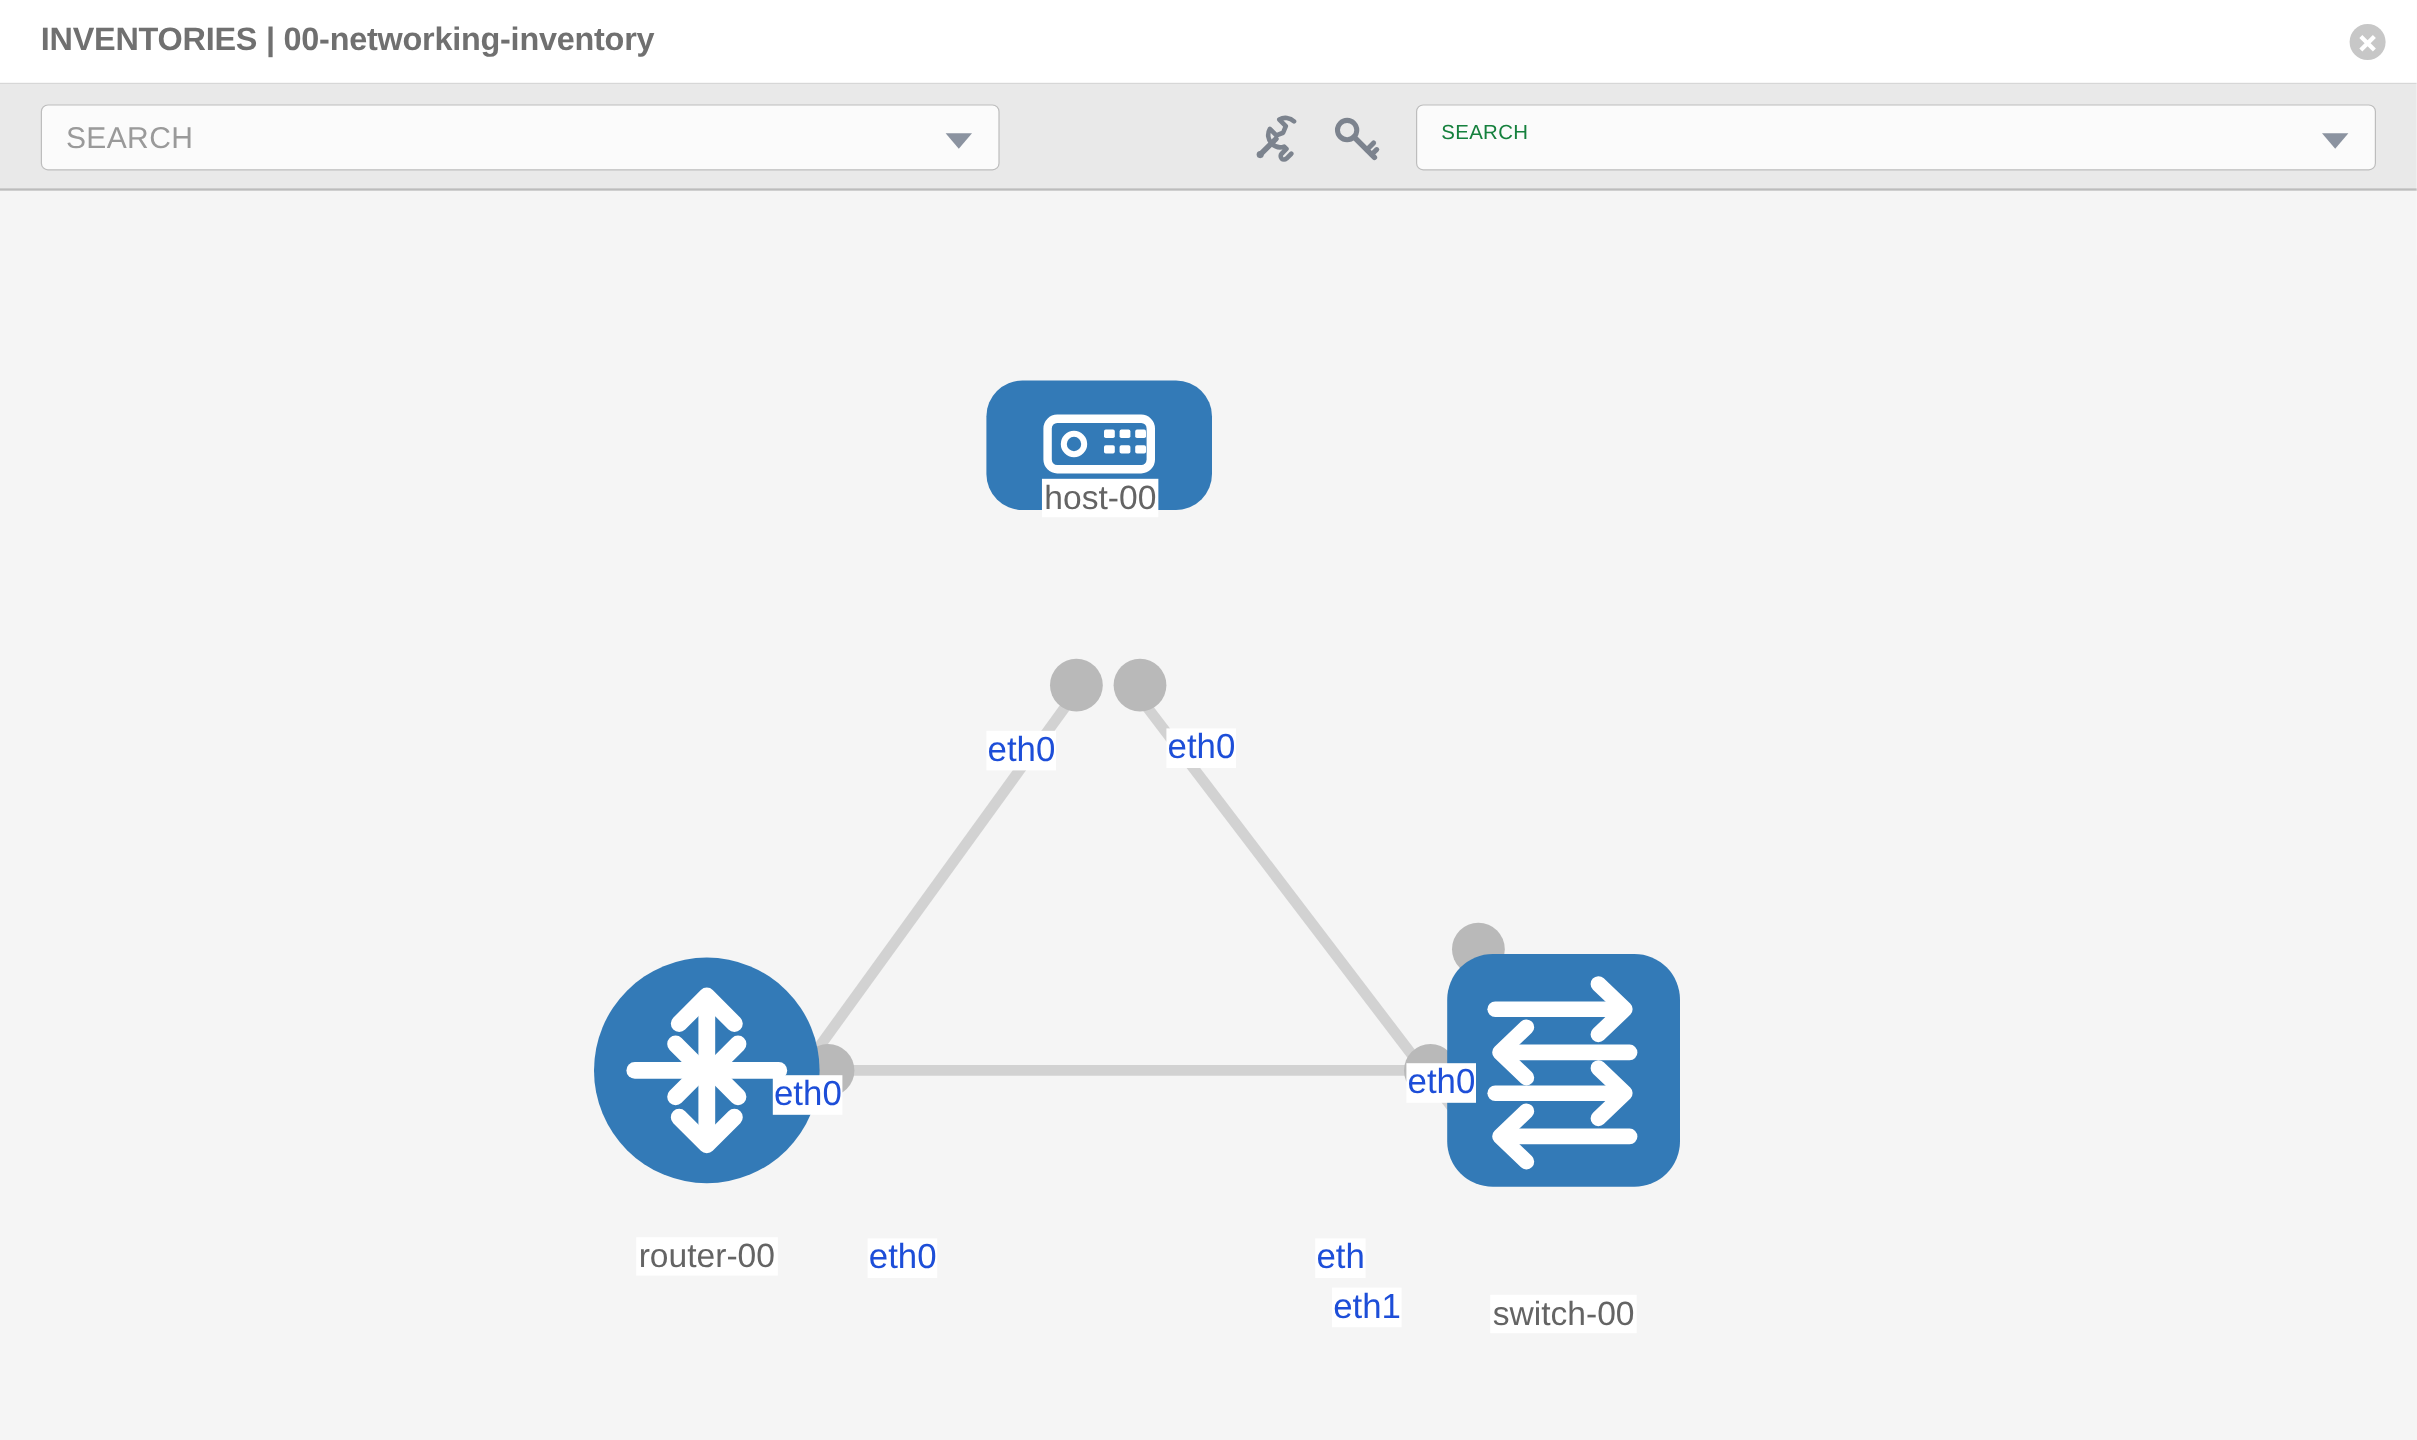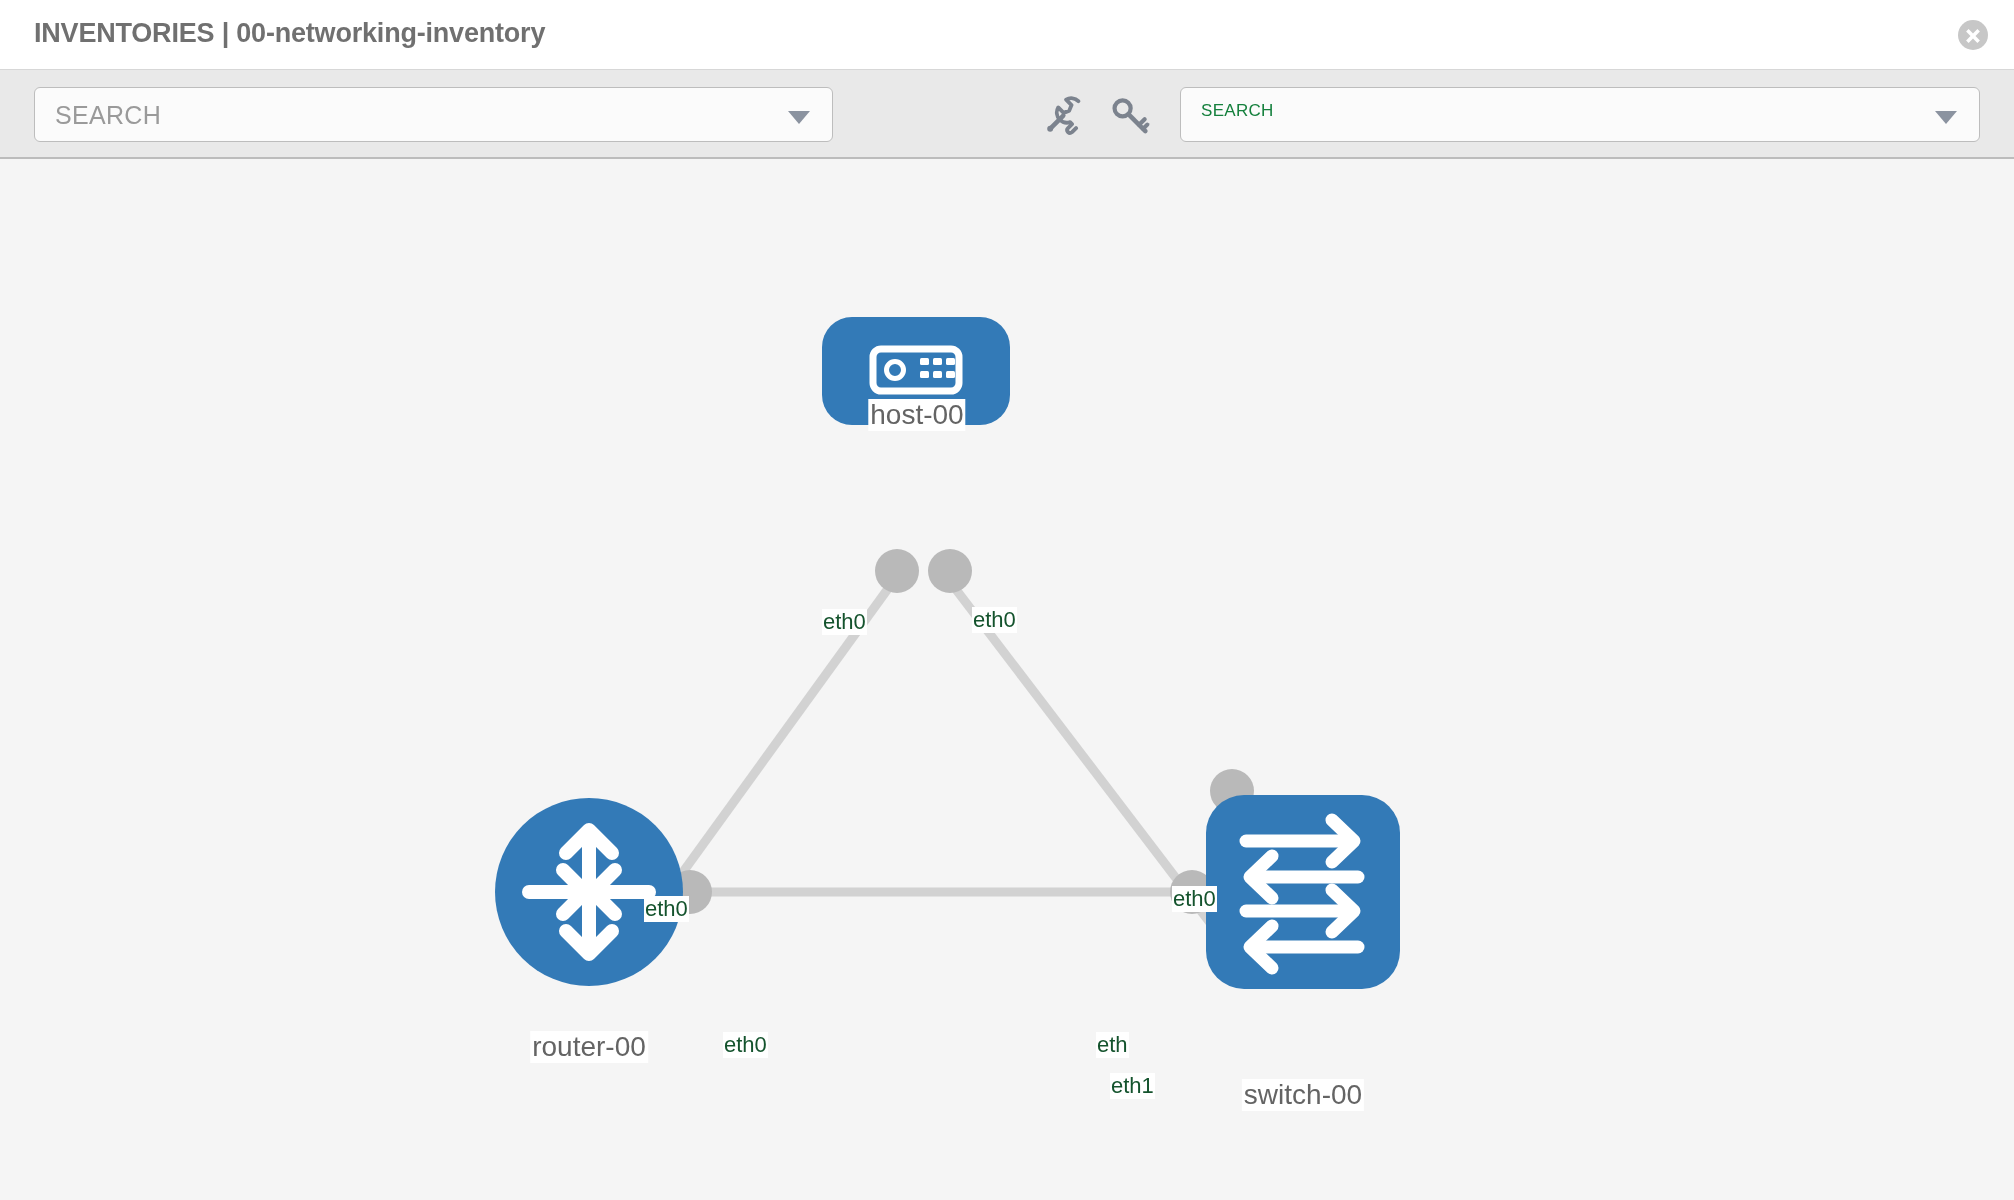--- a/index.html
+++ b/index.html
@@ -146,22 +146,22 @@
     position: absolute;
     font-size: 28px;
     color: #646464;
     background: #ffffff;
     padding: 0 2px;
     white-space: nowrap;
     transform: translateX(-50%);
   }
   .iface-label {
     position: absolute;
-    font-size: 22px;
-    color: #14532d;
+    font-size: 29px;
+    color: #1d4ed8;
     background: #ffffff;
     padding: 0 1px;
     white-space: nowrap;
   }
 </style>
 </head>
 <body>
 
 <div id="app">
 

